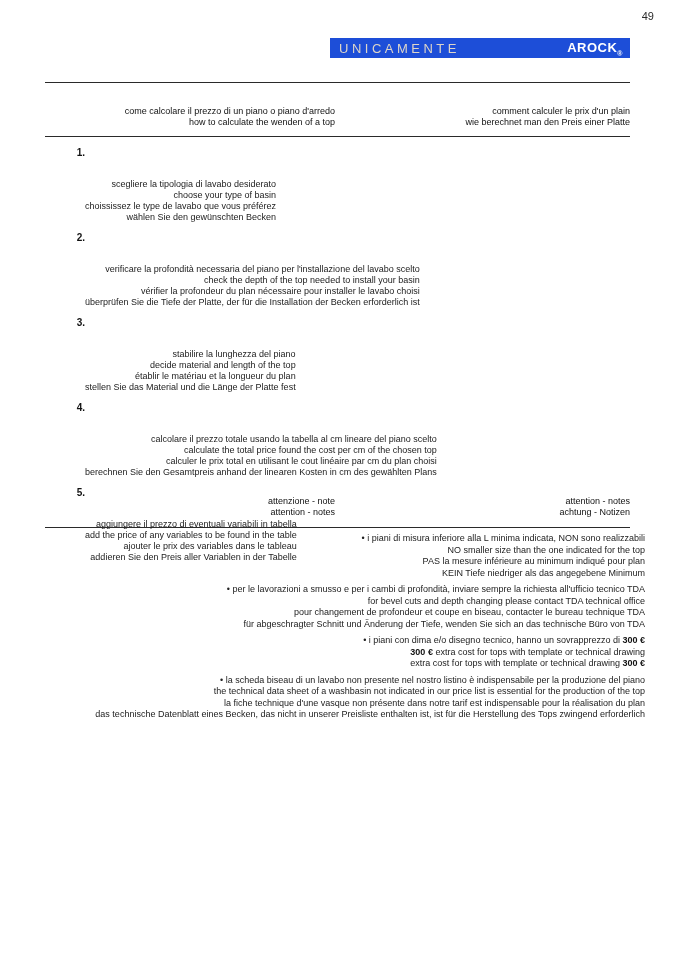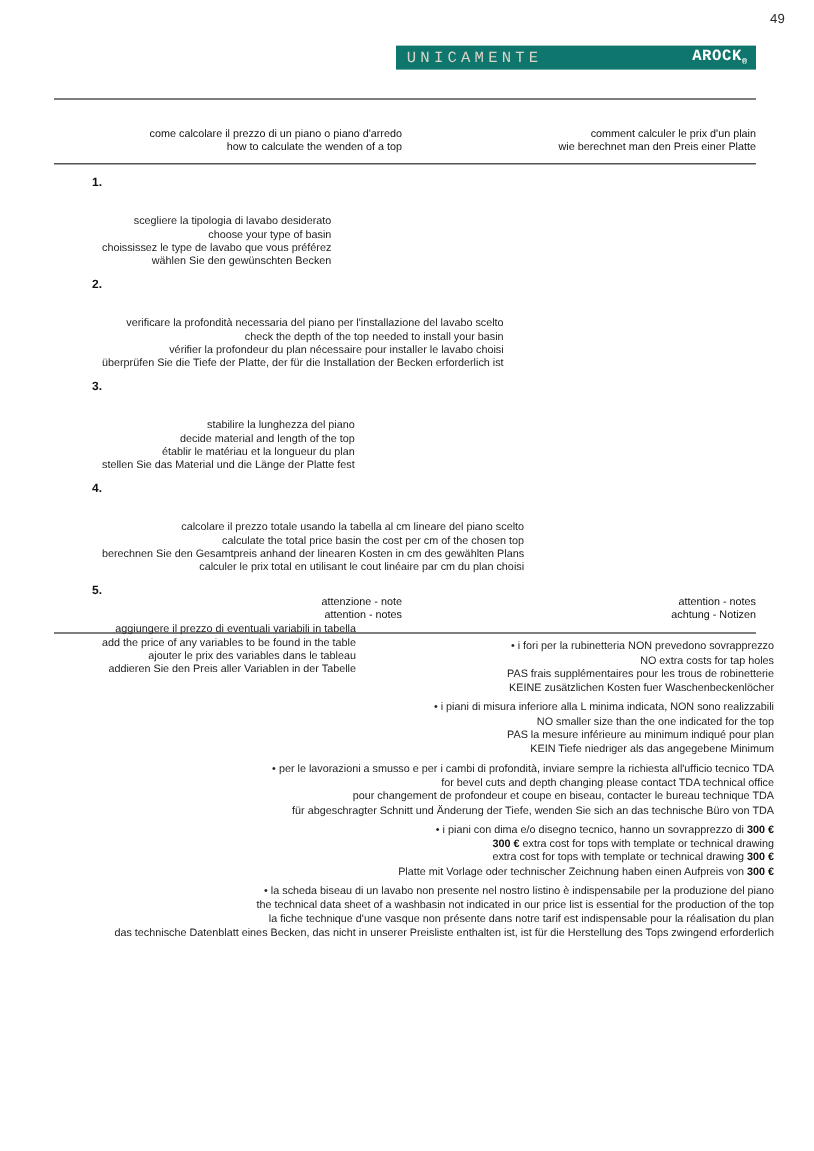--- a/index.html
+++ b/index.html
@@ -61,21 +61,21 @@
   .note { margin-bottom:5px; font-size:9px; line-height:11.5px; color:#222; }
   .note b { font-weight:bold; color:#111; }
 </style>
 </head>
 <body>
 
 <div class="page">
 
   <div class="page-number">49</div>
 
-  <div class="brand-bar" style="background: #0f766e; font-family: Liberation Mono, monospace;">
+  <div class="brand-bar" style="background: #1d4ed8;">
     <span class="brand-collection">UNICAMENTE</span>
     <span class="brand-logo"><span>AROCK</span><span class="reg">®</span></span>
   </div>
 
   <div class="rule rule-top"></div>
 
   <div class="col-title howto-title-left">
     <div>come calcolare il prezzo di un piano o piano d'arredo</div>
     <div>how to calculate the wenden of a top</div>
   </div>
@@ -115,23 +115,23 @@
         <div>decide material and length of the top</div>
         <div>établir le matériau et la longueur du plan</div>
         <div>stellen Sie das Material und die Länge der Platte fest</div>
       </div>
     </div>
 
     <div class="step">
       <span class="step-num">4.</span>
       <div class="step-lines">
         <div>calcolare il prezzo totale usando la tabella al cm lineare del piano scelto</div>
-        <div>calculate the total price basin the cost per cm of the chosen top</div>
+        <div>calculate the total price found the cost per cm of the chosen top</div>
+        <div>calculer le prix total en utilisant le cout linéaire par cm du plan choisi</div>
         <div>berechnen Sie den Gesamtpreis anhand der linearen Kosten in cm des gewählten Plans</div>
-        <div>calculer le prix total en utilisant le cout linéaire par cm du plan choisi</div>
       </div>
     </div>
 
     <div class="step">
       <span class="step-num">5.</span>
       <div class="step-lines">
         <div>aggiungere il prezzo di eventuali variabili in tabella</div>
         <div>add the price of any variables to be found in the table</div>
         <div>ajouter le prix des variables dans le tableau</div>
         <div>addieren Sie den Preis aller Variablen in der Tabelle</div>
@@ -146,46 +146,39 @@
   </div>
   <div class="col-title notes-title-right">
     <div>attention - notes</div>
     <div>achtung - Notizen</div>
   </div>
 
   <div class="rule rule-notes"></div>
 
   <div class="notes">
 
-    <div class="note">
-      <div>• i fori per la rubinetteria NON prevedono sovrapprezzo</div>
-      <div>NO extra costs for tap holes</div>
-      <div>PAS frais supplémentaires pour les trous de robinetterie</div>
-      <div>KEINE zusätzlichen Kosten fuer Waschenbeckenlöcher</div>
-    </div>
 
     <div class="note">
       <div>• i piani di misura inferiore alla L minima indicata, NON sono realizzabili</div>
       <div>NO smaller size than the one indicated for the top</div>
       <div>PAS la mesure inférieure au minimum indiqué pour plan</div>
       <div>KEIN Tiefe niedriger als das angegebene Minimum</div>
     </div>
 
     <div class="note">
       <div>• per le lavorazioni a smusso e per i cambi di profondità, inviare sempre la richiesta all'ufficio tecnico TDA</div>
       <div>for bevel cuts and depth changing please contact TDA technical office</div>
       <div>pour changement de profondeur et coupe en biseau, contacter le bureau technique TDA</div>
       <div>für abgeschragter Schnitt und Änderung der Tiefe, wenden Sie sich an das technische Büro von TDA</div>
     </div>
 
     <div class="note">
       <div><span>• i piani con dima e/o disegno tecnico, hanno un sovrapprezzo di </span><b>300 €</b><span></span></div>
       <div><span></span><b>300 €</b><span> extra cost for tops with template or technical drawing</span></div>
       <div><span>extra cost for tops with template or technical drawing </span><b>300 €</b><span></span></div>
-      <div><span>Platte mit Vorlage oder technischer Zeichnung haben einen Aufpreis von </span><b>300 €</b><span></span></div>
     </div>
 
     <div class="note">
       <div>• la scheda biseau di un lavabo non presente nel nostro listino è indispensabile per la produzione del piano</div>
       <div>the technical data sheet of a washbasin not indicated in our price list is essential for the production of the top</div>
       <div>la fiche technique d'une vasque non présente dans notre tarif est indispensable pour la réalisation du plan</div>
       <div>das technische Datenblatt eines Becken, das nicht in unserer Preisliste enthalten ist, ist für die Herstellung des Tops zwingend erforderlich</div>
     </div>
 
   </div>

